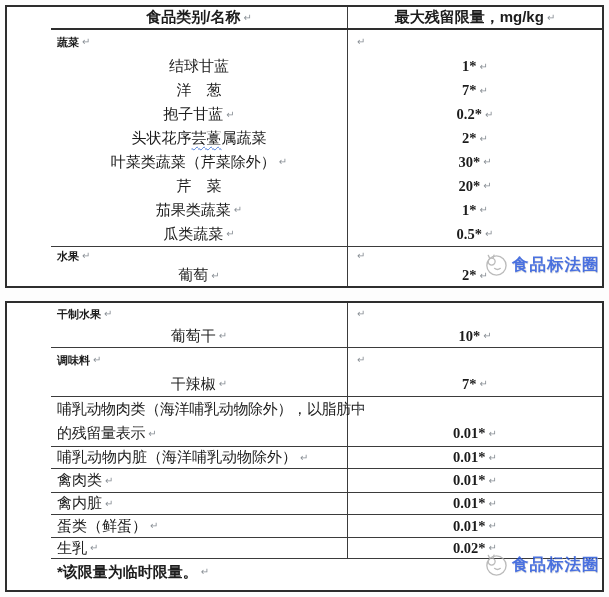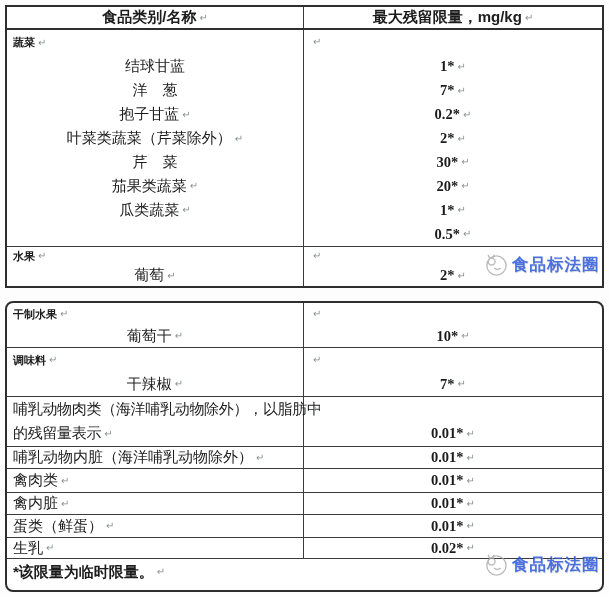--- a/index.html
+++ b/index.html
@@ -1,21 +1,21 @@
 <!DOCTYPE html>
 <html><head>
 <meta charset="utf-8">
 <style>
   html,body{margin:0;padding:0;background:#ffffff;}
   .page{position:relative;width:609px;height:597px;background:#fdfdfd;overflow:hidden;
         font-family:"Liberation Sans", sans-serif;color:#1c1c1c;}
   .tbl{position:absolute;left:5px;width:599px;box-sizing:border-box;border:2px solid #2e2e2e;
-       background:#fff;display:flex;flex-direction:column;}
+       background:#fff;display:flex;flex-direction:column;padding-left:44px;}
   .tbl1{top:5px;height:283px;}
-  .tbl2{top:301px;height:291px;border-radius:8px;}
+  .tbl2{top:301px;height:291px;}
   .row{display:flex;flex-direction:row;box-sizing:border-box;border-bottom:1px solid #3b3b3b;}
   .row:last-child{border-bottom:none;}
   .row.hdr{border-bottom:2px solid #2e2e2e;}
   .lcol{width:297px;box-sizing:border-box;border-right:1px solid #3b3b3b;display:flex;flex-direction:column;}
   .rcol{flex:1;display:flex;flex-direction:column;}
   .line{display:flex;align-items:center;box-sizing:border-box;}
   .center{justify-content:center;}
   .pl{padding-left:6px;justify-content:flex-start;}
   .cat{font-weight:bold;font-size:11px;}
   .item{font-size:15px;}
@@ -72,20 +72,25 @@
             <span class="item">结球甘蓝</span>
           </div>
         <div class="line h-item center">
             <span class="item">洋　葱</span>
           </div>
         <div class="line h-item center">
             <span class="item">抱子甘蓝</span>
             <span class="pmark">↵</span>
           </div>
         <div class="line h-item center">
+          <span class="item">头状花序</span>
+            <span class="item wavy">芸薹</span>
+            <span class="item">属蔬菜</span>
+        </div>
+        <div class="line h-item center">
             <span class="item">叶菜类蔬菜（芹菜除外）</span>
             <span class="pmark">↵</span>
           </div>
         <div class="line h-item center">
             <span class="item">芹　菜</span>
           </div>
         <div class="line h-item center">
             <span class="item">茄果类蔬菜</span>
             <span class="pmark">↵</span>
           </div>

